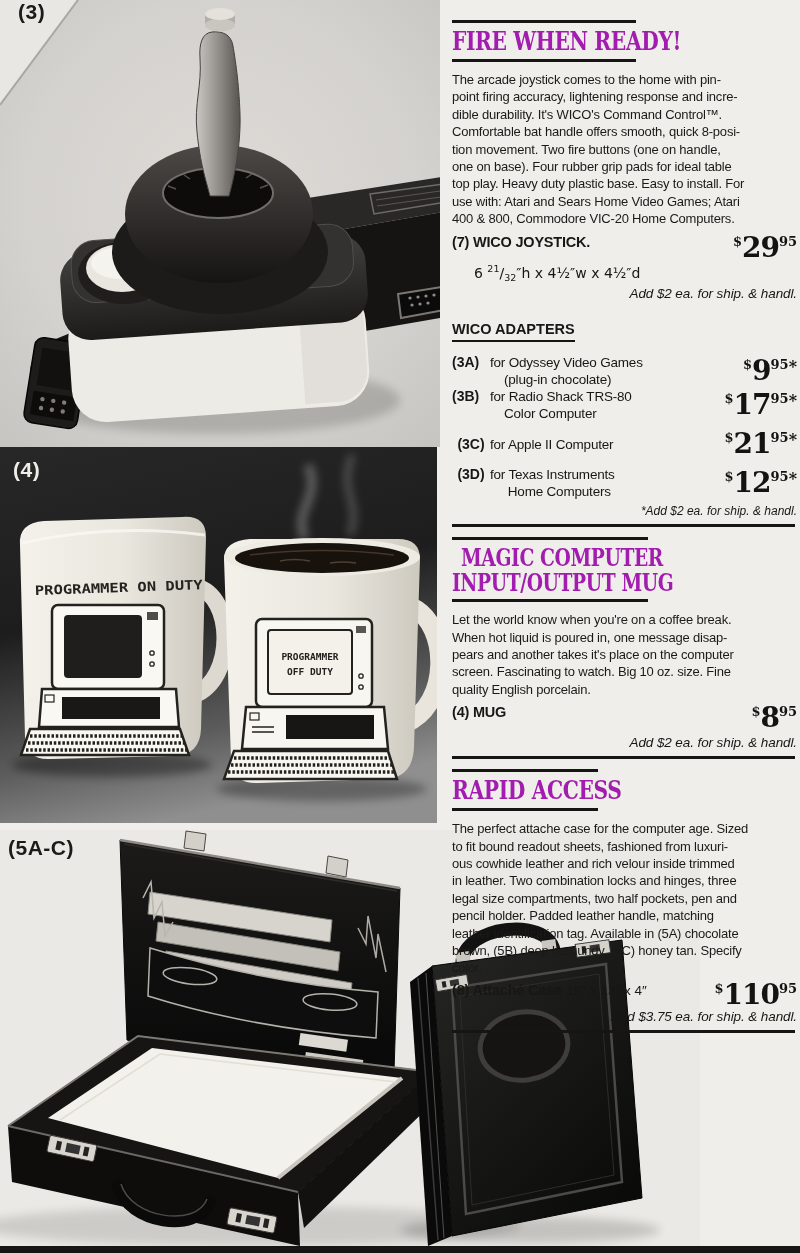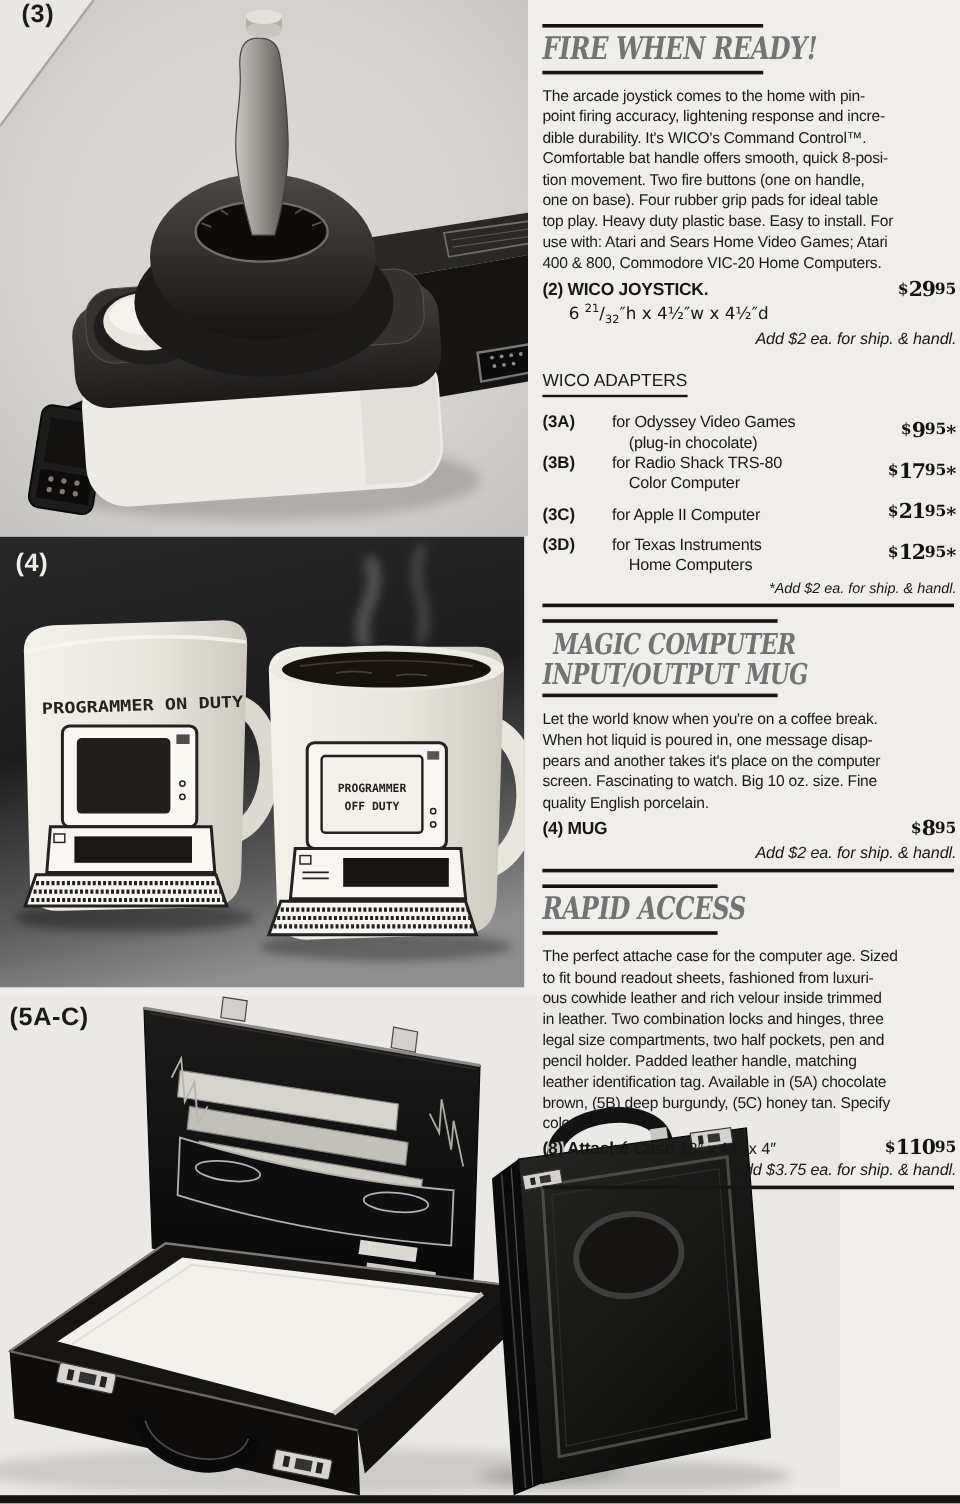--- a/index.html
+++ b/index.html
@@ -18,48 +18,48 @@
   .lbl-3{left:18px;top:0px;}
   .lbl-4{left:13px;top:11px;}
   .lbl-5{left:8px;top:6px;}
   .bottom-bar{position:absolute;left:0;top:1246px;width:800px;height:7px;background:#171614;}
 
   
   .col{position:absolute;left:452px;top:0;width:345px;}
   .trule{height:3px;background:#161513;}
   .endrule{height:3px;background:#161513;width:343px;}
   .sec-title{font-family:"DejaVu Serif",serif;font-weight:bold;font-size:26px;line-height:30px;
-             margin:3px 0 3px 0;color:#737373;font-style:italic;}
+             margin:3px 0 3px 0;color:#a21caf;}
   .sec-title .sq{display:inline-block;transform:scaleX(0.78);transform-origin:0 50%;letter-spacing:-0.5px;white-space:nowrap;}
   .body{white-space:pre;font-size:13px;letter-spacing:-0.2px;line-height:17.4px;margin:9px 0 0 0;color:#1b1a18;}
   .item-row{display:flex;align-items:flex-start;justify-content:space-between;margin-top:6px;}
   .item-code{font-weight:bold;font-size:14.5px;letter-spacing:-0.2px;}
   .item-size-inline{font-size:13.5px;font-weight:normal;}
   .size-line{font-size:14px;margin:1px 0 0 22px;font-family:"DejaVu Sans",sans-serif;}
   .size-line sup{font-size:9.5px;}
   .size-line sub{font-size:9.5px;text-align:center;}
   .ship-note{font-style:italic;font-size:13.5px;text-align:right;margin-top:3px;letter-spacing:-0.1px;}
-  .adapters-h{font-size:14.5px;font-weight:normal;letter-spacing:0;margin:20px 0 12px 0;
+  .adapters-h{font-size:14.5px;font-weight:bold;letter-spacing:0;margin:20px 0 12px 0;
               display:inline-block;border-bottom:2.5px solid #161513;padding-bottom:3px;}
   .adp-row{display:flex;align-items:center;}
-  .adp-left{display:flex;flex:1;gap:20px;}
+  .adp-left{display:flex;flex:1;}
   .adp-code{font-weight:bold;font-size:14px;width:38px;flex:none;}
   .adp-lines{font-size:13.5px;letter-spacing:-0.2px;line-height:17px;}
   .adp-line:empty{display:none;}
   .adp-note{font-style:italic;font-size:12px;text-align:right;margin-top:4px;}
   .price{font-family:"DejaVu Serif",serif;font-weight:bold;color:#141311;display:inline-flex;
          align-items:flex-start;line-height:1;white-space:nowrap;}
   .p-sym{font-size:13px;margin-top:1px;}
-  .p-d{font-size:17px;letter-spacing:-1px;}
+  .p-d{font-size:28px;letter-spacing:-1px;}
   .p-c{font-size:13px;margin-top:1px;}
   .p-star{font-size:16px;margin-top:2px;}
   .mt10{margin-top:10px;}
   .mt6{margin-top:6px;}
   .mt4{margin-top:4px;}
-  .row-gap{margin-top:8px;}
+  .row-gap{margin-top:8px;text-align:center;}
 </style>
 </head>
 <body>
 
 <div class="page">
 
   <figure class="photo photo-joystick">
     <svg viewBox="0 0 440 447" width="440" height="447">
       <defs>
         <radialGradient id="g_jbg" cx="50%" cy="45%" r="75%">
@@ -337,21 +337,21 @@
 point firing accuracy, lightening response and incre-
 dible durability. It's WICO's Command Control™.
 Comfortable bat handle offers smooth, quick 8-posi-
 tion movement. Two fire buttons (one on handle,
 one on base). Four rubber grip pads for ideal table
 top play. Heavy duty plastic base. Easy to install. For
 use with: Atari and Sears Home Video Games; Atari
 400 &amp; 800, Commodore VIC-20 Home Computers.</p>
 
       <div class="item-row">
-        <span class="item-code">(2) WICO JOYSTICK.</span>
+        <span class="item-code">(7) WICO JOYSTICK.</span>
         <span class="price">
             <span class="p-sym">$</span>
             <span class="p-d">29</span>
             <span class="p-c">95</span>
             <span class="p-star"></span>
           </span>
       </div>
       <div class="size-line"><span>6 </span><sup>21</sup><span>/</span><sub>32</sub><span>″h x 4½″w x 4½″d</span></div>
       <div class="ship-note">Add $2 ea. for ship. &amp; handl.</div>
 

